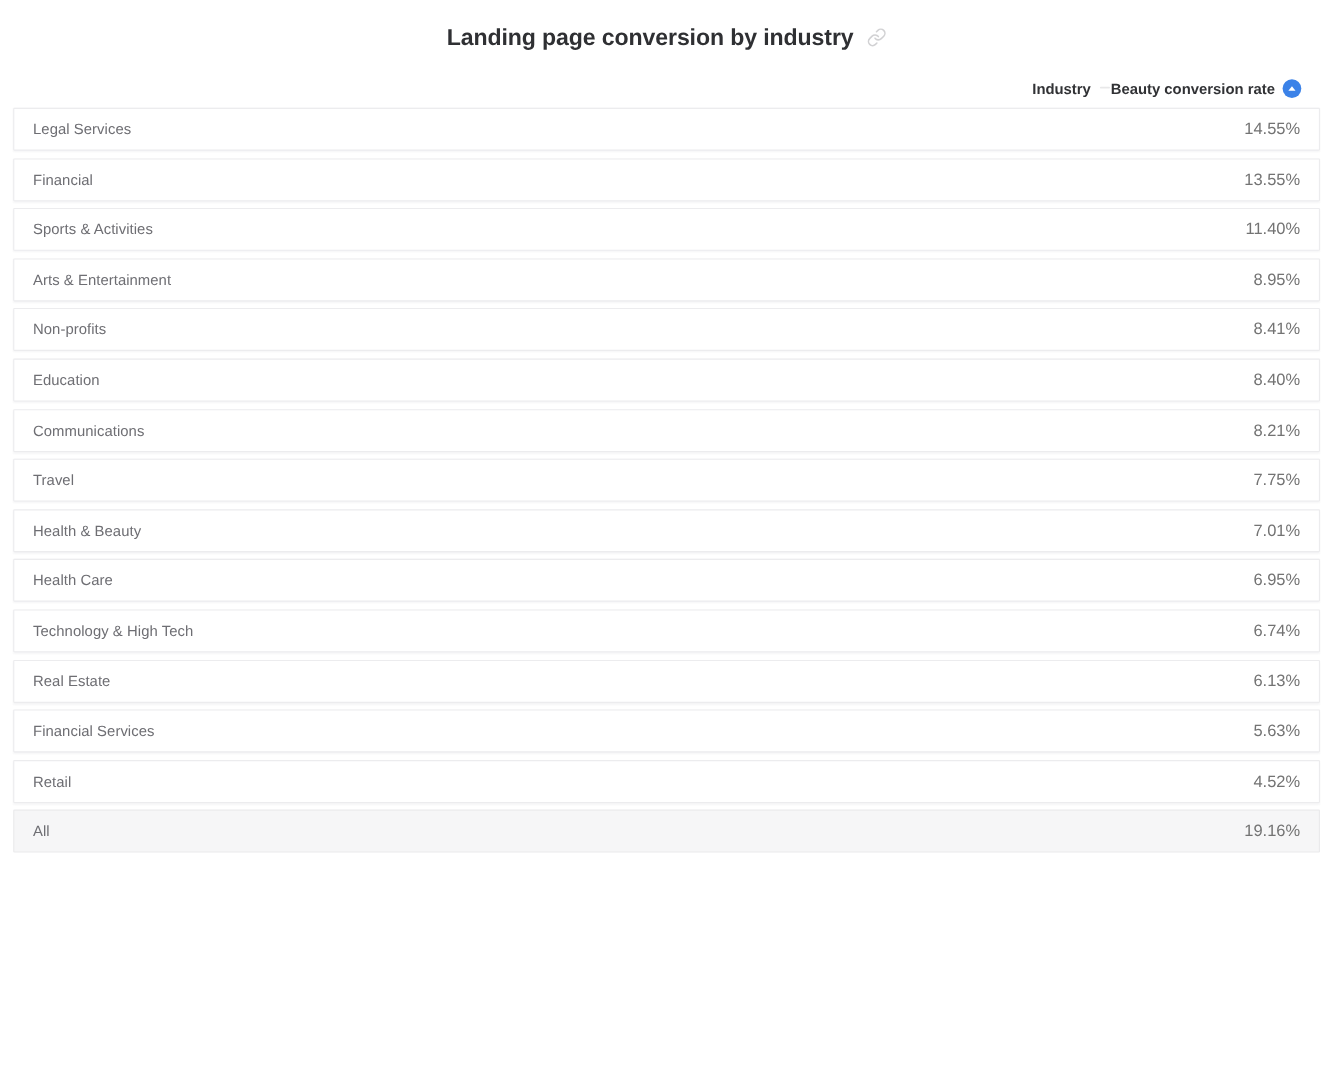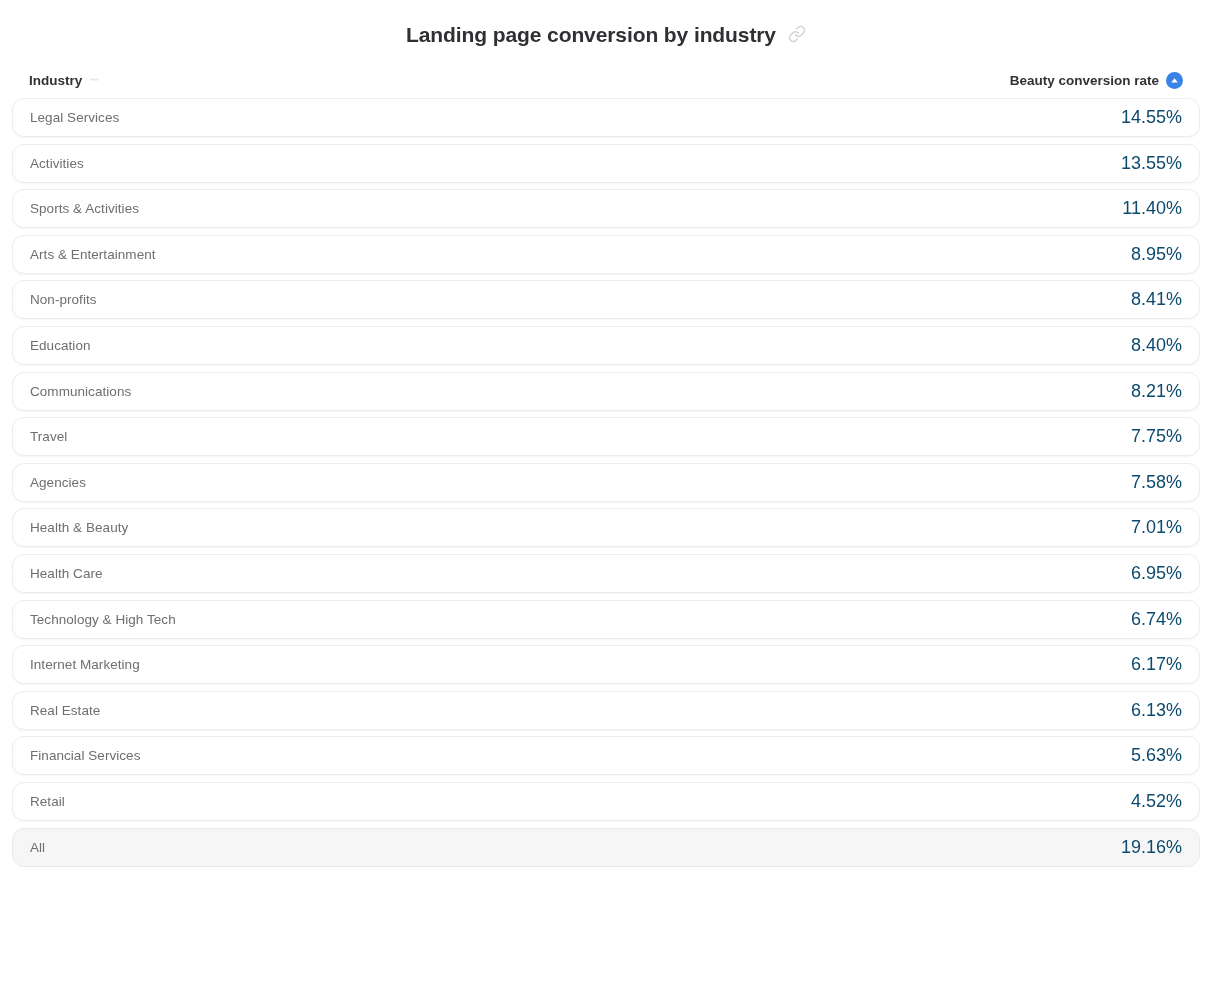--- a/index.html
+++ b/index.html
@@ -52,21 +52,21 @@
 
   
   .table {
     padding: 0 12px;
     box-sizing: border-box;
   }
 
   .table-head {
     display: flex;
     align-items: center;
-    justify-content: space-between;
+    justify-content: flex-end;
     height: 36px;
     padding: 0 17px 0 17px;
     box-sizing: border-box;
   }
   .th {
     display: flex;
     align-items: center;
     gap: 7px;
     font-size: 13.5px;
     font-weight: 700;
@@ -104,38 +104,38 @@
     position: relative;
     display: flex;
     align-items: center;
     justify-content: space-between;
     height: 39px;
     margin-bottom: 6.6px;
     padding: 0 17px;
     box-sizing: border-box;
     background: #ffffff;
     border: 1px solid #ececee;
-    border-radius: 12px;
+    border-radius: 1px;
     box-shadow: 0 1px 2px rgba(30, 30, 40, 0.045);
   }
   .row.total {
     background: #f6f6f7;
     border-color: #eaeaec;
     box-shadow: none;
   }
 
   .cell-label {
     font-size: 13.5px;
     color: #6e6e73;
     white-space: nowrap;
     letter-spacing: 0.05px;
   }
   .cell-value {
-    font-size: 18px;
-    color: #0c4a6e;
+    font-size: 15px;
+    color: #737373;
     white-space: nowrap;
     font-variant-numeric: tabular-nums;
   }
 </style>
 </head>
 <body>
 
 <div class="page">
 
   <div class="title-bar">
@@ -169,21 +169,21 @@
         </span>
       </div>
     </div>
 
     <div class="rows" id="rows">
         <div class="row">
           <span class="cell-label">Legal Services</span>
           <span class="cell-value">14.55%</span>
         </div>
         <div class="row">
-          <span class="cell-label">Activities</span>
+          <span class="cell-label">Financial</span>
           <span class="cell-value">13.55%</span>
         </div>
         <div class="row">
           <span class="cell-label">Sports &amp; Activities</span>
           <span class="cell-value">11.40%</span>
         </div>
         <div class="row">
           <span class="cell-label">Arts &amp; Entertainment</span>
           <span class="cell-value">8.95%</span>
         </div>
@@ -197,38 +197,30 @@
         </div>
         <div class="row">
           <span class="cell-label">Communications</span>
           <span class="cell-value">8.21%</span>
         </div>
         <div class="row">
           <span class="cell-label">Travel</span>
           <span class="cell-value">7.75%</span>
         </div>
         <div class="row">
-          <span class="cell-label">Agencies</span>
-          <span class="cell-value">7.58%</span>
-        </div>
-        <div class="row">
           <span class="cell-label">Health &amp; Beauty</span>
           <span class="cell-value">7.01%</span>
         </div>
         <div class="row">
           <span class="cell-label">Health Care</span>
           <span class="cell-value">6.95%</span>
         </div>
         <div class="row">
           <span class="cell-label">Technology &amp; High Tech</span>
           <span class="cell-value">6.74%</span>
-        </div>
-        <div class="row">
-          <span class="cell-label">Internet Marketing</span>
-          <span class="cell-value">6.17%</span>
         </div>
         <div class="row">
           <span class="cell-label">Real Estate</span>
           <span class="cell-value">6.13%</span>
         </div>
         <div class="row">
           <span class="cell-label">Financial Services</span>
           <span class="cell-value">5.63%</span>
         </div>
         <div class="row">

